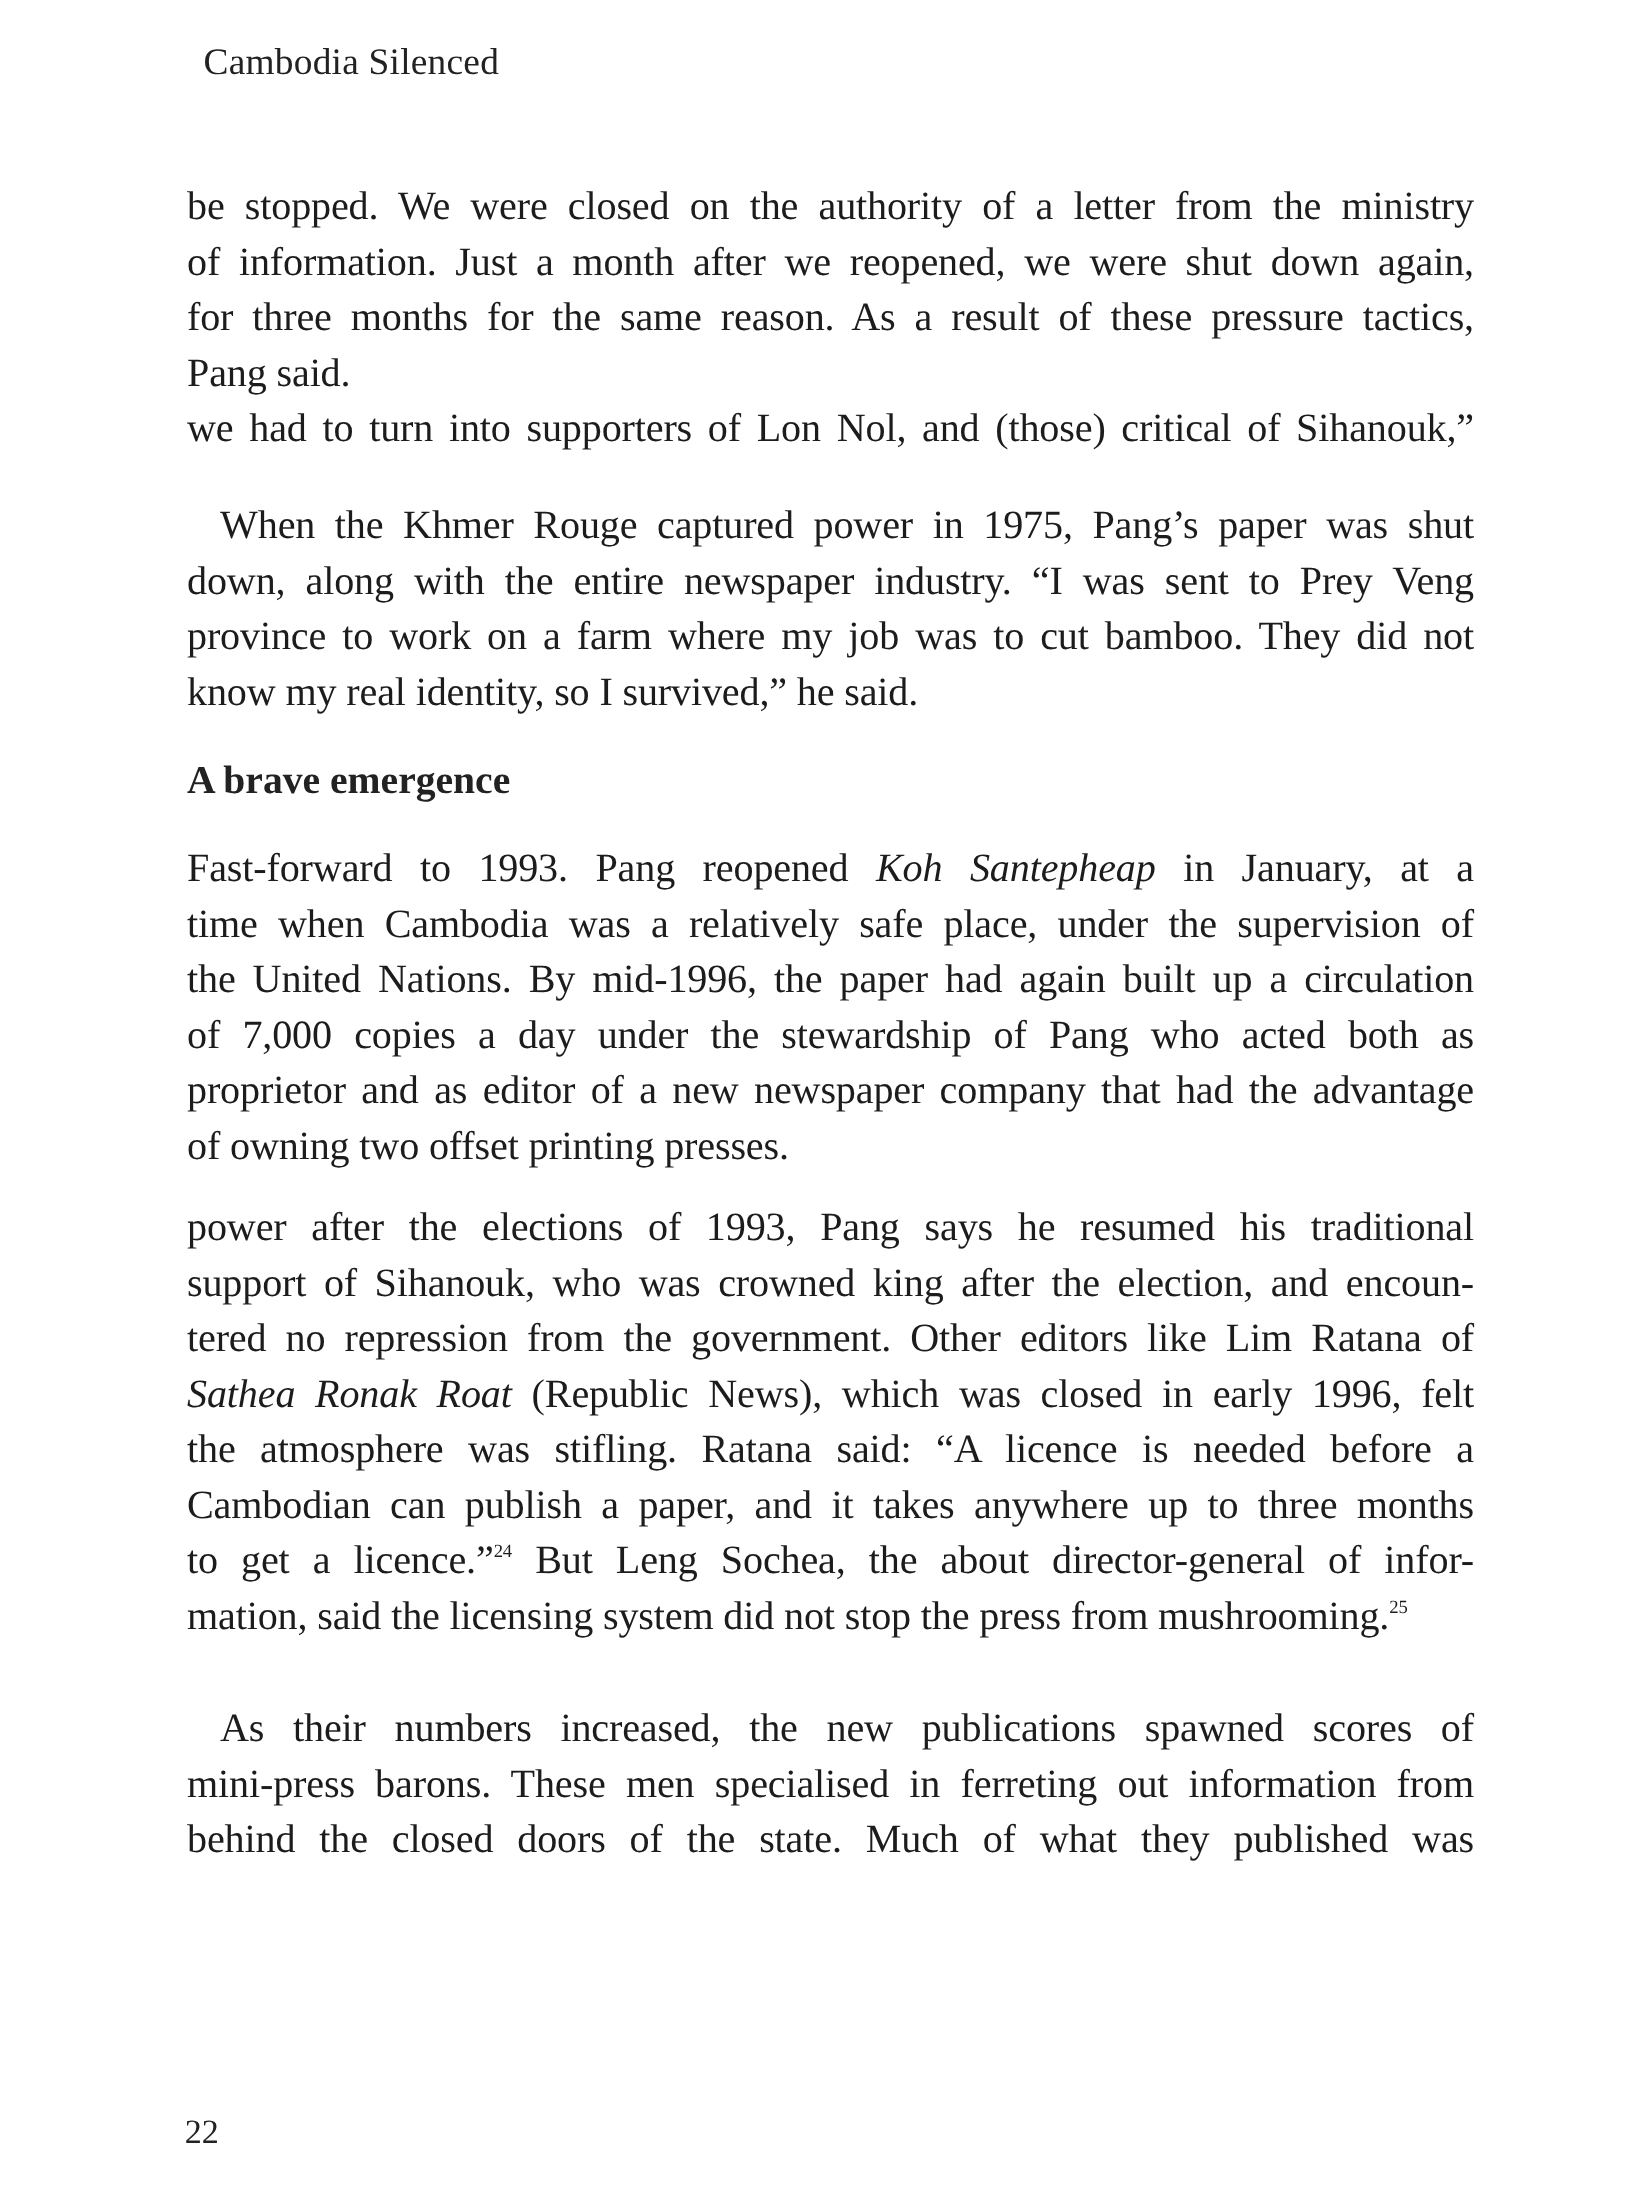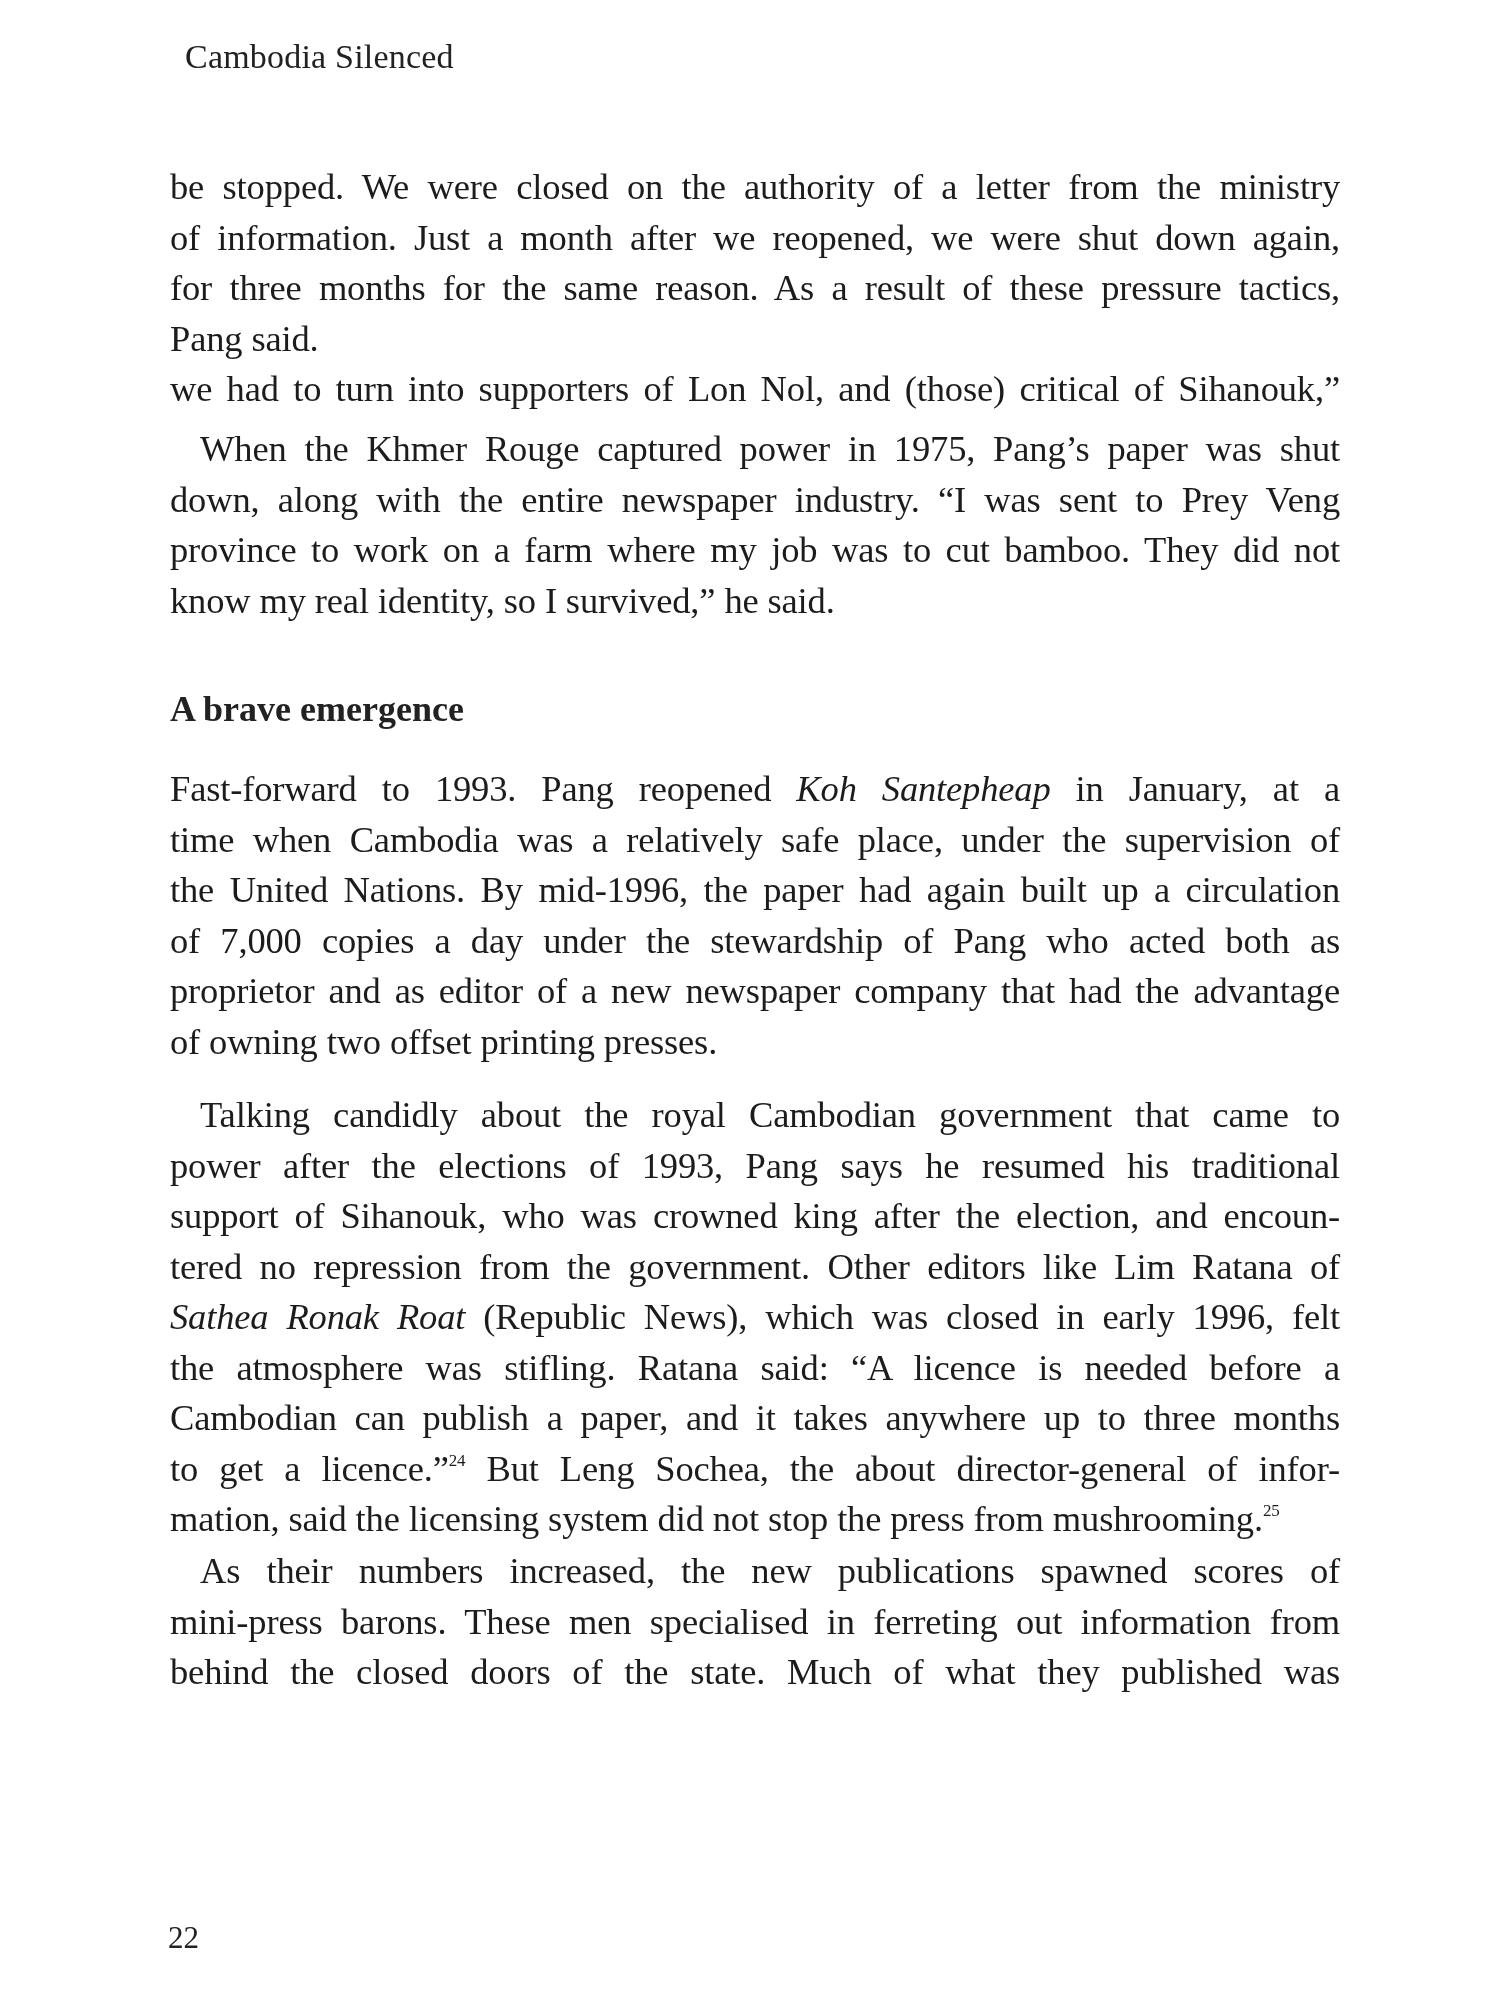--- a/index.html
+++ b/index.html
@@ -59,21 +59,21 @@
       line-height: 0;
     }
     .page-number {
       position: absolute;
       left: 168px;
       top: 1920px;
       font-size: 31px;
       color: #222;
     }
     #block-1 { top: 162px; }
-    #block-2 { top: 424px; }
+    #block-2 { top: 452px; }
     #block-3 { top: 764px; }
     #block-4 { top: 1090px; }
     #block-5 { top: 1546px; }
   </style>
 </head>
 <body>
 
 <div class="running-head">Cambodia Silenced</div>
 
 <div class="text-block" id="block-1">
@@ -96,21 +96,20 @@
 <div class="text-block" id="block-3">
   <span class="line"><span>Fast-forward to 1993. Pang reopened </span><i>Koh Santepheap</i><span> in January, at a</span></span>
   <span class="line">time when Cambodia was a relatively safe place, under the supervision of</span>
   <span class="line">the United Nations. By mid-1996, the paper had again built up a circulation</span>
   <span class="line">of 7,000 copies a day under the stewardship of Pang who acted both as</span>
   <span class="line">proprietor and as editor of a new newspaper company that had the advantage</span>
   <span class="line last">of owning two offset printing presses.</span>
 </div>
 
 <div class="text-block" id="block-4">
-  <span class="line indent">Talking candidly about the royal Cambodian government that came to</span>
   <span class="line">power after the elections of 1993, Pang says he resumed his traditional</span>
   <span class="line">support of Sihanouk, who was crowned king after the election, and encoun-</span>
   <span class="line">tered no repression from the government. Other editors like Lim Ratana of</span>
   <span class="line"><i>Sathea Ronak Roat</i><span> (Republic News), which was closed in early 1996, felt</span></span>
   <span class="line">the atmosphere was stifling. Ratana said: “A licence is needed before a</span>
   <span class="line">Cambodian can publish a paper, and it takes anywhere up to three months</span>
   <span class="line"><span>to get a licence.”</span><span class="sup">24</span><span> But Leng Sochea, the about director-general of infor-</span></span>
   <span class="line last"><span>mation, said the licensing system did not stop the press from mushrooming.</span><span class="sup">25</span></span>
 </div>
 

